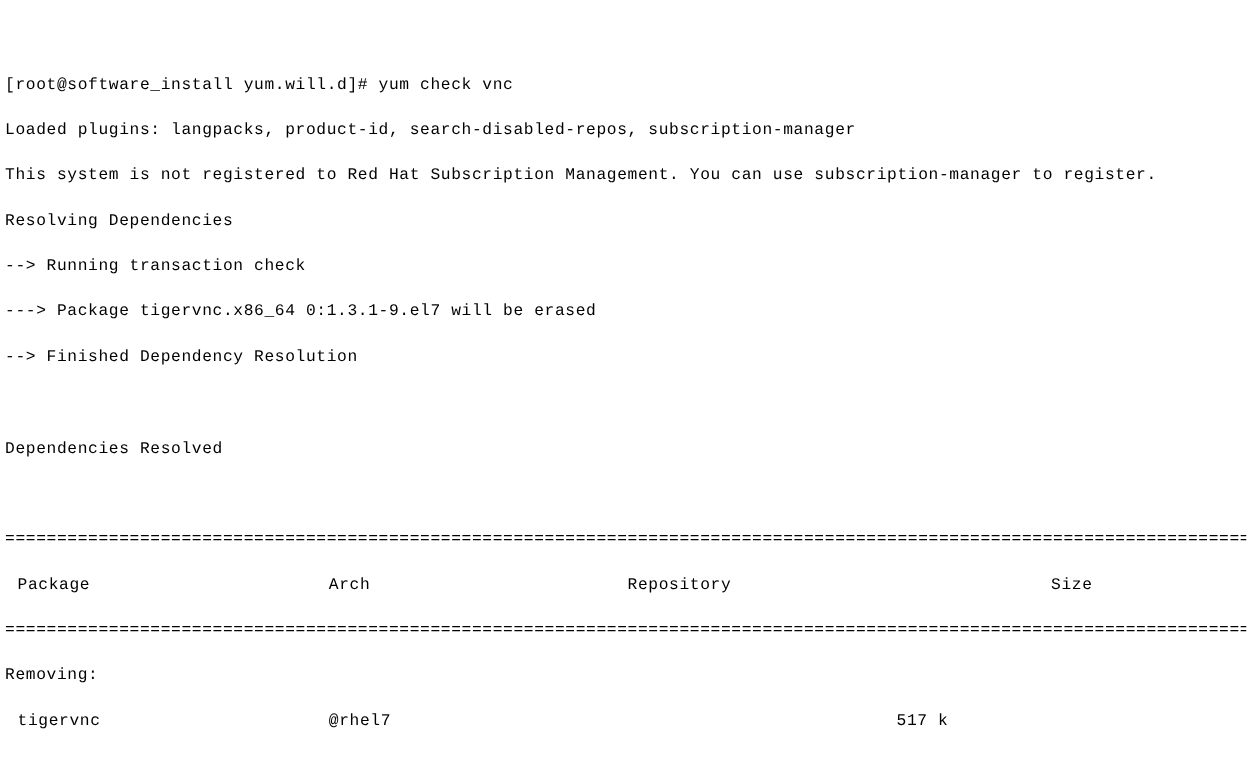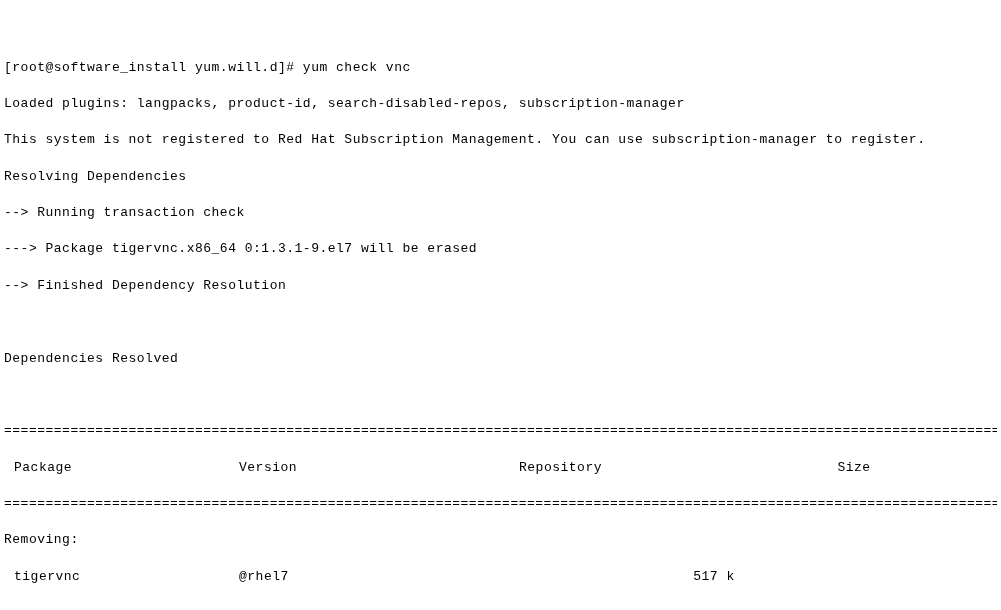--- a/index.html
+++ b/index.html
@@ -9,20 +9,21 @@
       letter-spacing: 0.5px;
       color: #000;
       background: #fff;
       margin: 4px;
       white-space: pre;
       overflow: hidden;
     }
     .line { display: block; }
     .row {
       display: flex;
+      gap: 24px;
     }
     .col-pkg  { width: 235px; padding-left: 10px; box-sizing: border-box; }
     .col-arch { width: 215px; }
     .col-ver  { width: 280px; }
     .col-repo { width: 200px; }
     .col-size { flex: 1; text-align: center; padding-right: 8px; }
   </style>
 </head>
 <body>
 
@@ -33,21 +34,21 @@
 <span class="line">Resolving Dependencies</span>
 <span class="line">--&gt; Running transaction check</span>
 <span class="line">---&gt; Package tigervnc.x86_64 0:1.3.1-9.el7 will be erased</span>
 <span class="line">--&gt; Finished Dependency Resolution</span>
 <span class="line"> </span>
 <span class="line">Dependencies Resolved</span>
 <span class="line"> </span>
 <span class="line">=================================================================================================================================</span>
 <div class="row">
   <span class="col-pkg">Package</span>
-  <span class="col-ver">Version</span>
+  <span class="col-arch">Arch</span>
   <span class="col-repo">Repository</span>
   <span class="col-size">Size</span>
 </div>
 <span class="line">=================================================================================================================================</span>
 <span class="line">Removing:</span>
 <div class="row">
   <span class="col-pkg">tigervnc</span>
   <span class="col-repo">@rhel7</span>
   <span class="col-size">517 k</span>
 </div>

